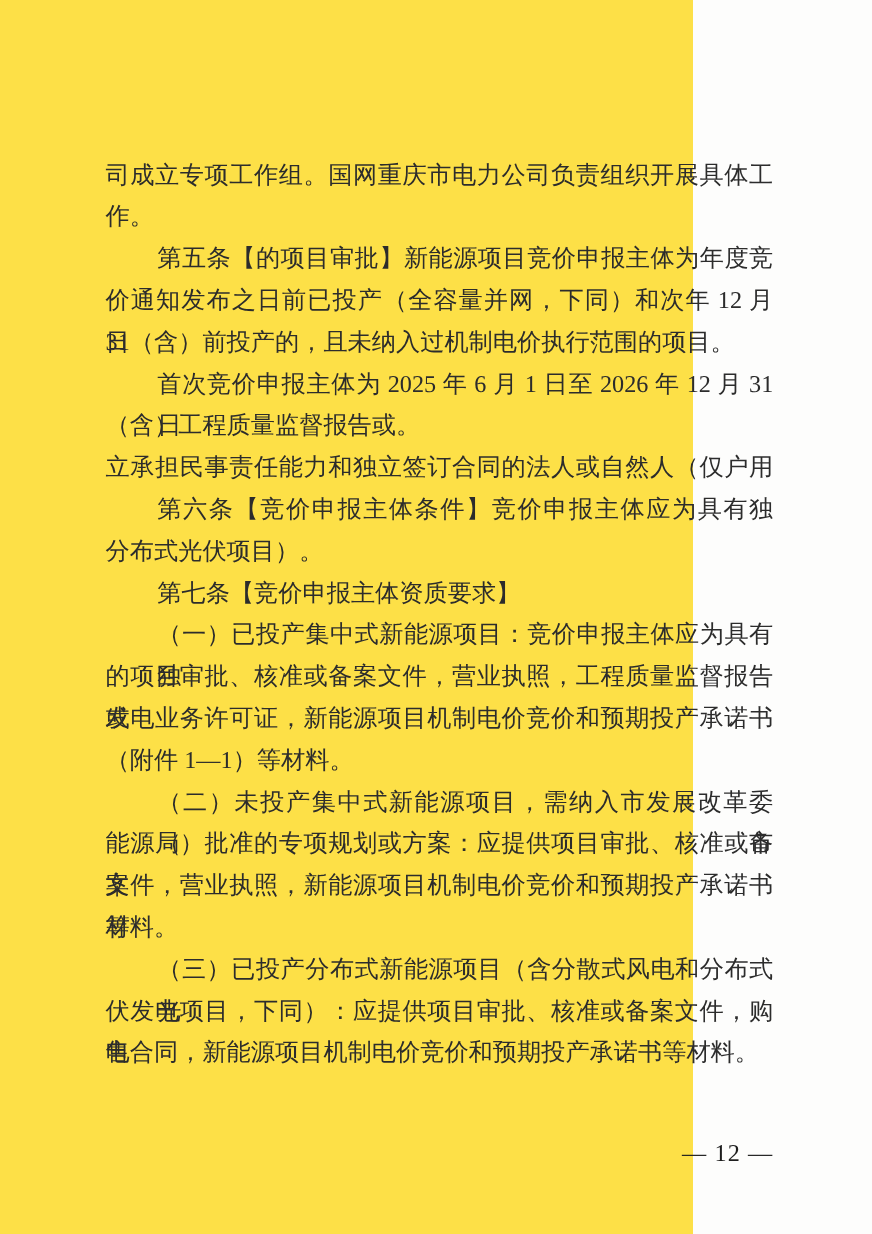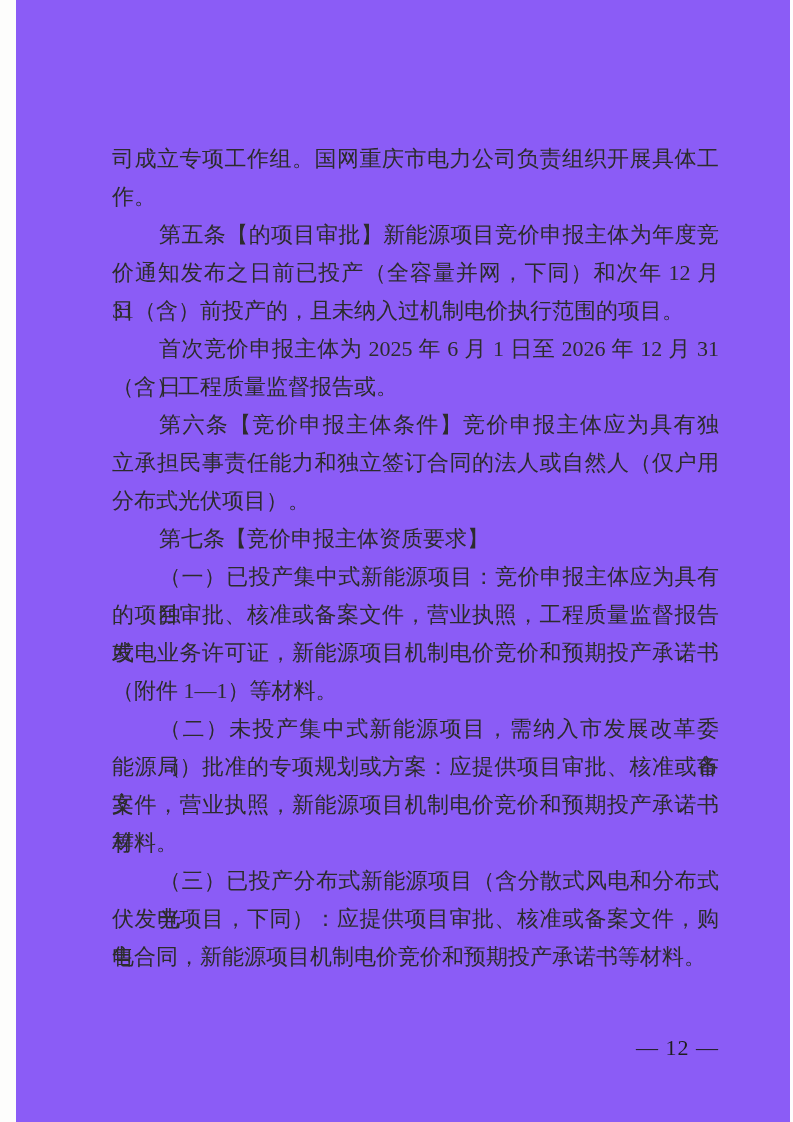--- a/index.html
+++ b/index.html
@@ -9,25 +9,25 @@
   body {
     width: 793px;
     height: 1122px;
     position: relative;
     background: #fdfdfc;
     overflow: hidden;
     font-family: "Liberation Serif", "DejaVu Serif", serif;
   }
   .page {
     position: absolute;
-    left: 16px;
+    left: 0;
     top: 0;
-    width: 774px;
+    width: 630px;
     height: 1122px;
-    background: #8b5cf6;
+    background: #fde047;
   }
   .doc-body {
     position: absolute;
     left: 96px;
     top: 140px;
     width: 607px;
     color: #2c2c2c;
     font-size: 22px;
     line-height: 38px;
     -webkit-font-smoothing: antialiased;
@@ -65,22 +65,22 @@
 
 <div class="page">
   <div class="doc-body">
       <div class="line fill">司成立专项工作组。国网重庆市电力公司负责组织开展具体工</div>
       <div class="line">作。</div>
       <div class="line indent fill">第五条【的项目审批】新能源项目竞价申报主体为年度竞</div>
       <div class="line fill">价通知发布之日前已投产（全容量并网，下同）和次年 12 月 31</div>
       <div class="line">日（含）前投产的，且未纳入过机制电价执行范围的项目。</div>
       <div class="line indent fill">首次竞价申报主体为 2025 年 6 月 1 日至 2026 年 12 月 31 日</div>
       <div class="line">（含）工程质量监督报告或。</div>
+      <div class="line fill">立承担民事责任能力和独立签订合同的法人或自然人（仅户用</div>
       <div class="line indent fill">第六条【竞价申报主体条件】竞价申报主体应为具有独</div>
-      <div class="line fill">立承担民事责任能力和独立签订合同的法人或自然人（仅户用</div>
       <div class="line">分布式光伏项目）。</div>
       <div class="line indent">第七条【竞价申报主体资质要求】</div>
       <div class="line indent fill">（一）已投产集中式新能源项目：竞价申报主体应为具有独</div>
       <div class="line fill">的项目审批、核准或备案文件，营业执照，工程质量监督报告或</div>
       <div class="line fill">发电业务许可证，新能源项目机制电价竞价和预期投产承诺书</div>
       <div class="line">（附件 1—1）等材料。</div>
       <div class="line indent fill">（二）未投产集中式新能源项目，需纳入市发展改革委（市</div>
       <div class="line fill">能源局）批准的专项规划或方案：应提供项目审批、核准或备案</div>
       <div class="line fill">文件，营业执照，新能源项目机制电价竞价和预期投产承诺书等</div>
       <div class="line">材料。</div>

